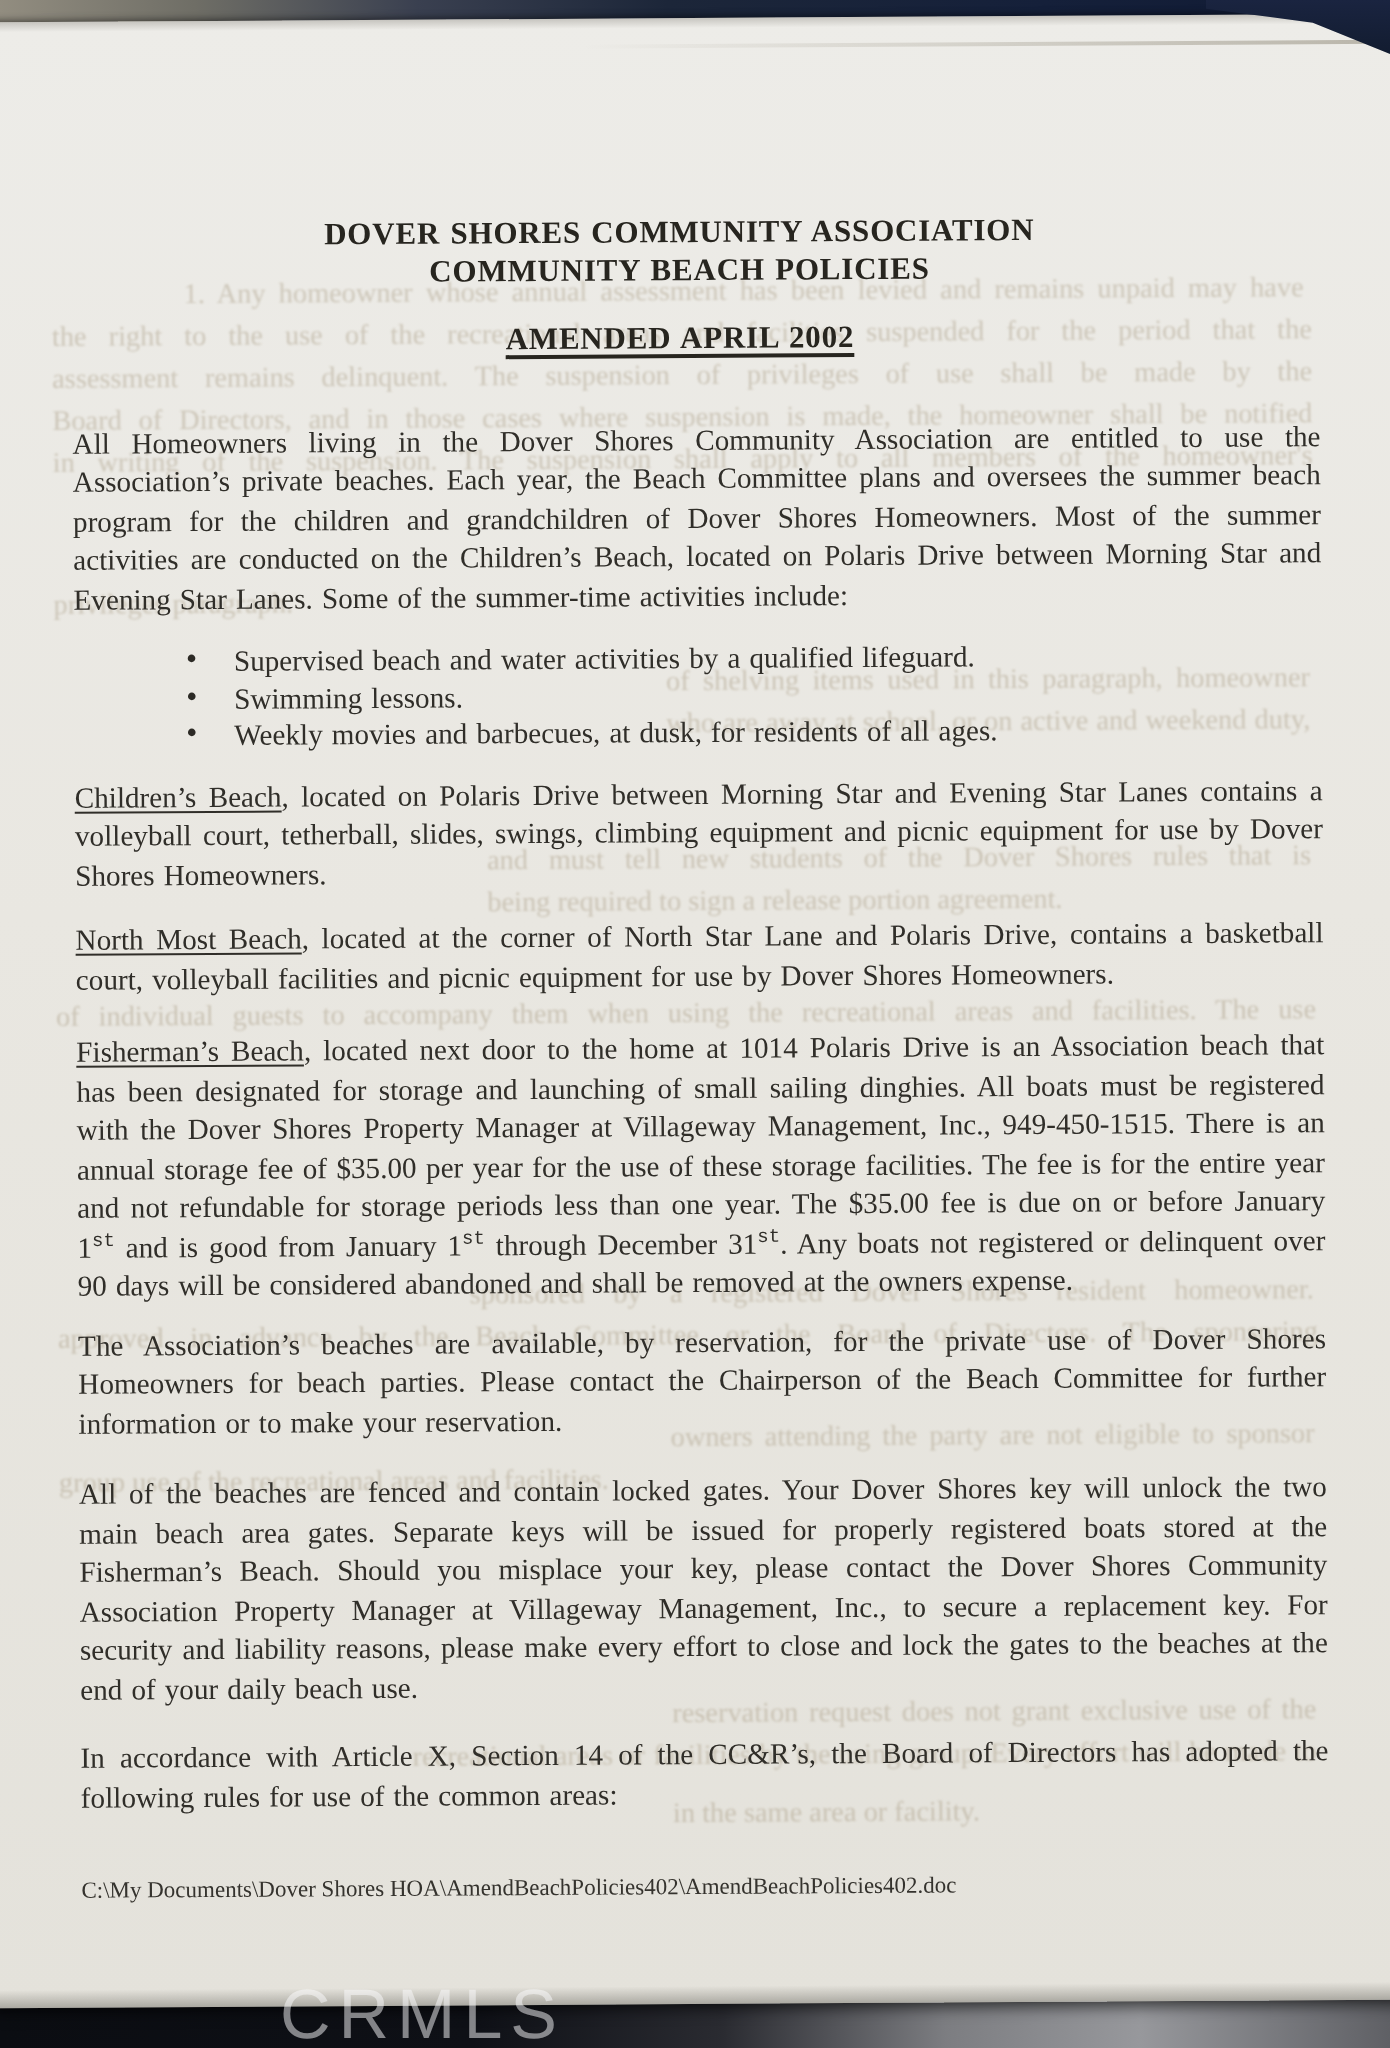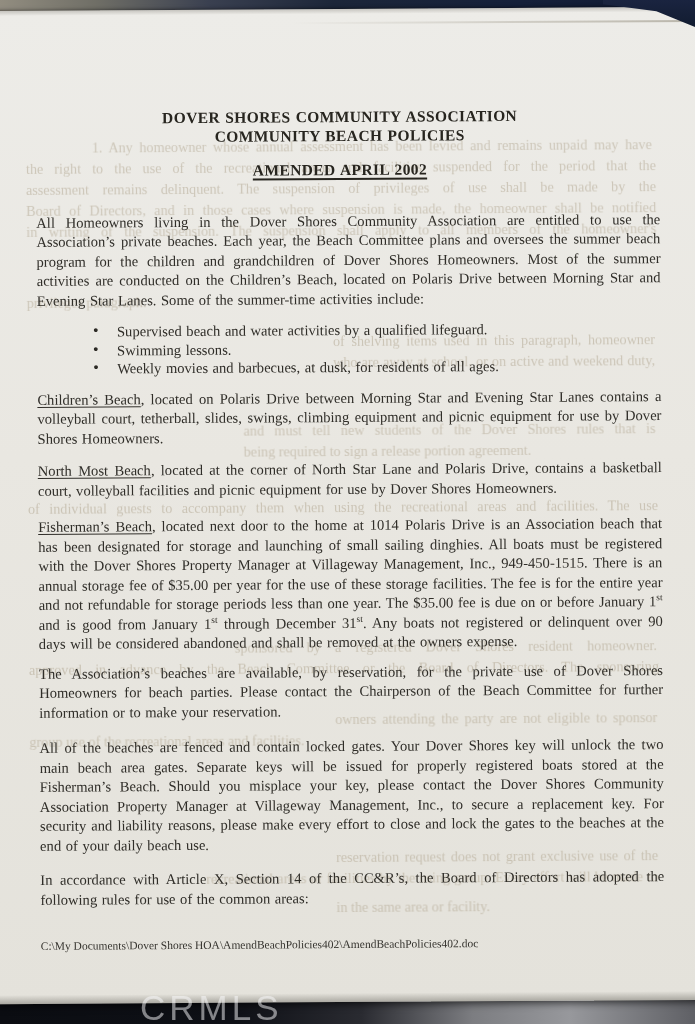--- a/index.html
+++ b/index.html
@@ -64,21 +64,21 @@
   .bullets{margin:12px 0 0 0;padding:0 0 0 54px;list-style:none;text-align:left;}
   .bullets li{position:relative;padding-left:26px;line-height:18.5px;margin:0;}
   .bullets li::before{content:"\2022";position:absolute;left:2px;top:-1px;font-size:16px;color:#2c2a25;}
   .mt-child{margin-top:12px !important;}
   .mt-north{margin-top:13px !important;}
   .mt-fish{margin-top:17px !important;}
   .mt-res{margin-top:10px !important;}
   .mt-gates{margin-top:16px !important;}
   .mt-ccr{margin-top:15px !important;}
   .u-lead{text-decoration:underline;text-underline-offset:2px;font-family:Liberation Serif, serif;}
-  sup{font-size:9.5px;line-height:0;vertical-align:super;}
+  sup{font-size:9.5px;line-height:0;vertical-align:super;font-family:Liberation Mono, monospace;}
   .footer-path{
     margin-top:27px;font-size:11.5px;color:#35332e;text-align:left;word-spacing:0;
   }
   .watermark{
     position:absolute;left:140px;top:988px;z-index:6;
     font-family:"Liberation Sans", sans-serif;font-size:35px;font-weight:400;
     letter-spacing:4px;color:rgba(252,252,254,.5);
   }
 </style>
 </head>

